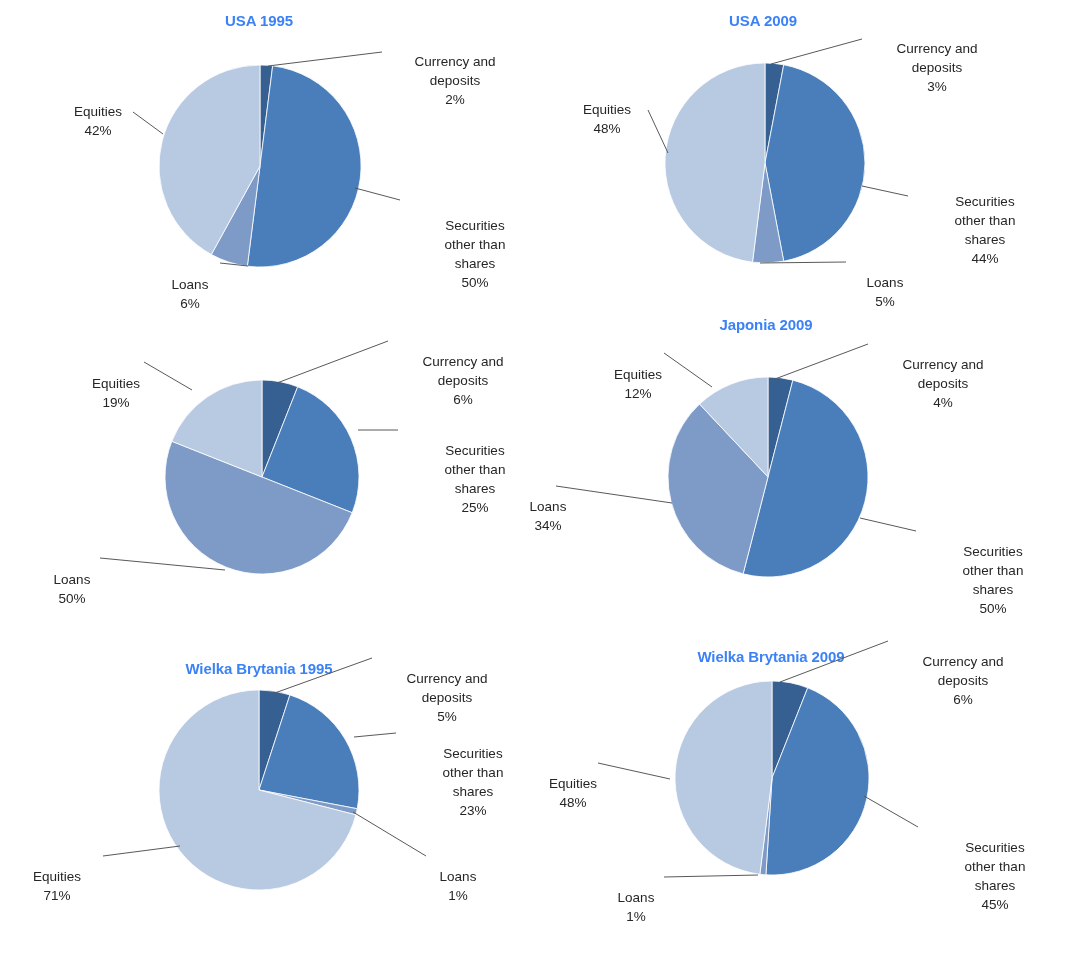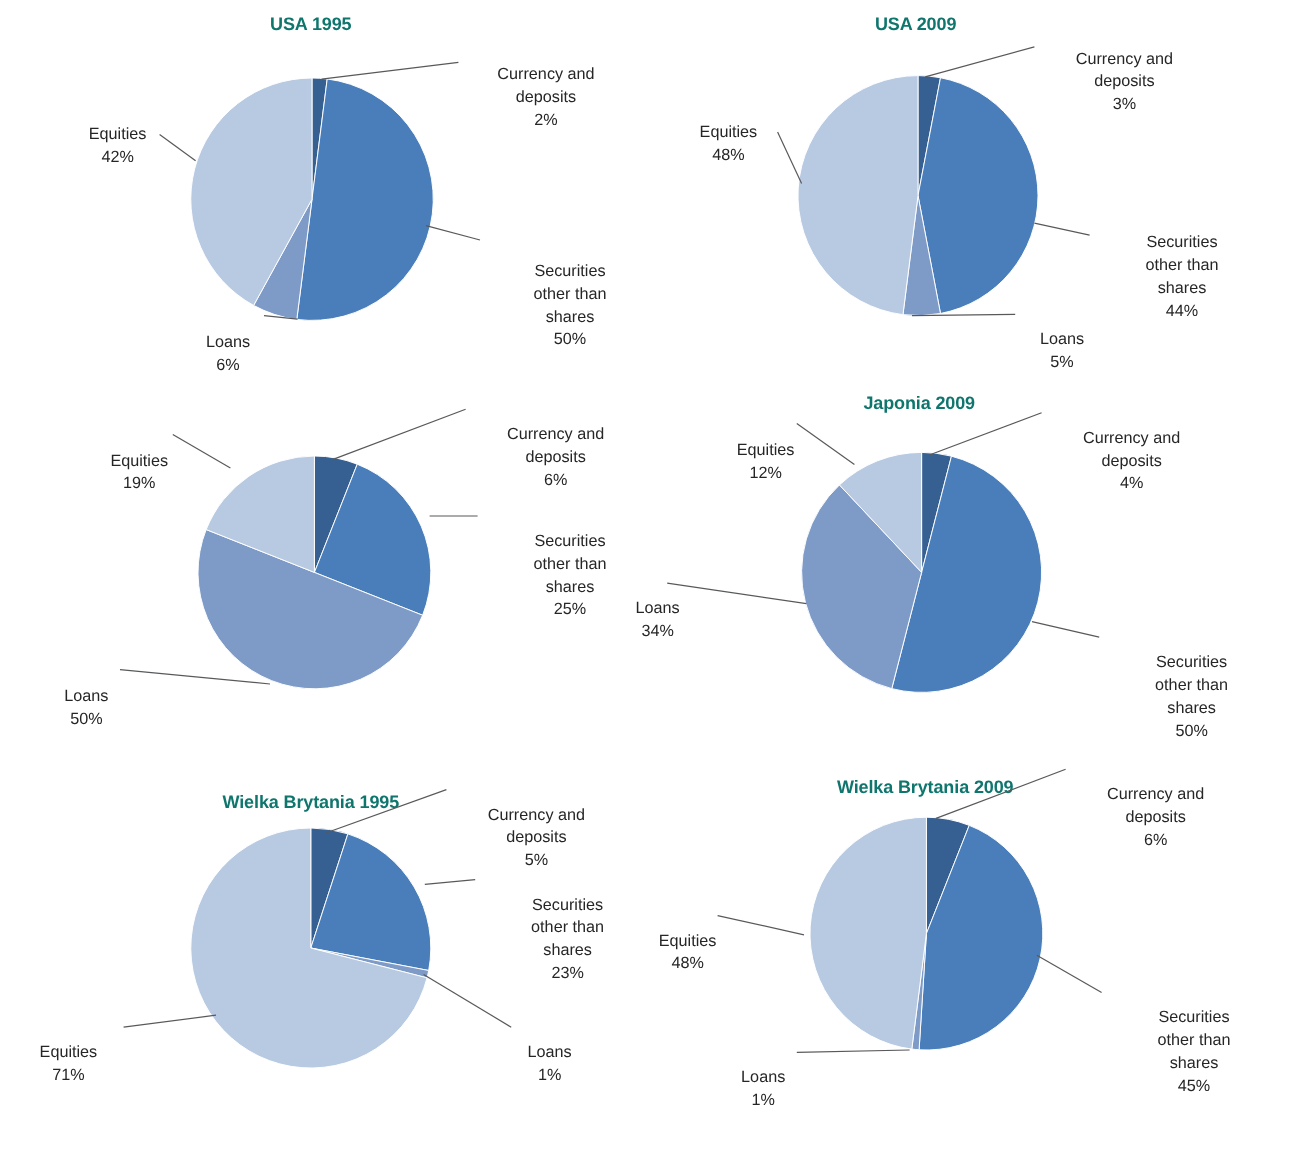--- a/index.html
+++ b/index.html
@@ -19,21 +19,21 @@
     position: absolute;
     inset: 0;
   }
   .panel {
     position: absolute;
   }
   .panel-title {
     position: absolute;
     font-weight: bold;
     font-size: 15px;
-    color: #0f766e;
+    color: #3b82f6;
     white-space: nowrap;
     text-align: center;
     letter-spacing: -0.1px;
   }
   .pie-svg {
     position: absolute;
     left: 0;
     top: 0;
     overflow: visible;
   }
@@ -106,21 +106,21 @@
       </svg>
       <div class="lbl right" style="left: 388px; top: 330px; width: 150px;"><span>Currency and
 deposits</span><span class="pct">6%</span></div>
       <div class="lbl right" style="left: 400px; top: 419px; width: 150px;"><span>Securities
 other than
 shares</span><span class="pct">25%</span></div>
       <div class="lbl left" style="left: 32px; top: 548px; width: 80px;"><span>Loans</span><span class="pct">50%</span></div>
       <div class="lbl left" style="left: 66px; top: 352px; width: 100px;"><span>Equities</span><span class="pct">19%</span></div>
     </div>
     <div class="panel" style="left: 0px; top: 0px; width: 1080px; height: 959px;">
-      <div class="panel-title" style="left: 606px; top: 328px; width: 320px;">Japonia 2009</div>
+      <div class="panel-title" style="left: 606px; top: 316px; width: 320px;">Japonia 2009</div>
       <svg class="pie-svg" width="1080" height="959">
         <path d="M 768 477 L 768 377 A 100 100 0 0 1 792.8689887164855 380.1416838871369 Z" fill="#376092" stroke="#ffffff" stroke-width="0.8"></path>
         <path d="M 768 477 L 792.8689887164855 380.1416838871369 A 100 100 0 0 1 743.1310112835146 573.8583161128631 Z" fill="#4A7EBB" stroke="#ffffff" stroke-width="0.8"></path>
         <path d="M 768 477 L 743.1310112835146 573.8583161128631 A 100 100 0 0 1 699.5452894071311 404.10313725785886 Z" fill="#7E9BC8" stroke="#ffffff" stroke-width="0.8"></path>
         <path d="M 768 477 L 699.5452894071311 404.10313725785886 A 100 100 0 0 1 768 377 Z" fill="#B8C9E2" stroke="#ffffff" stroke-width="0.8"></path>
         <path d="M 868 344 L 775 379" stroke="#58595B" stroke-width="1" fill="none"></path>
         <path d="M 916 531 L 860 518" stroke="#58595B" stroke-width="1" fill="none"></path>
         <path d="M 556 486 L 672 503" stroke="#58595B" stroke-width="1" fill="none"></path>
         <path d="M 664 353 L 712 387" stroke="#58595B" stroke-width="1" fill="none"></path>
       </svg>

